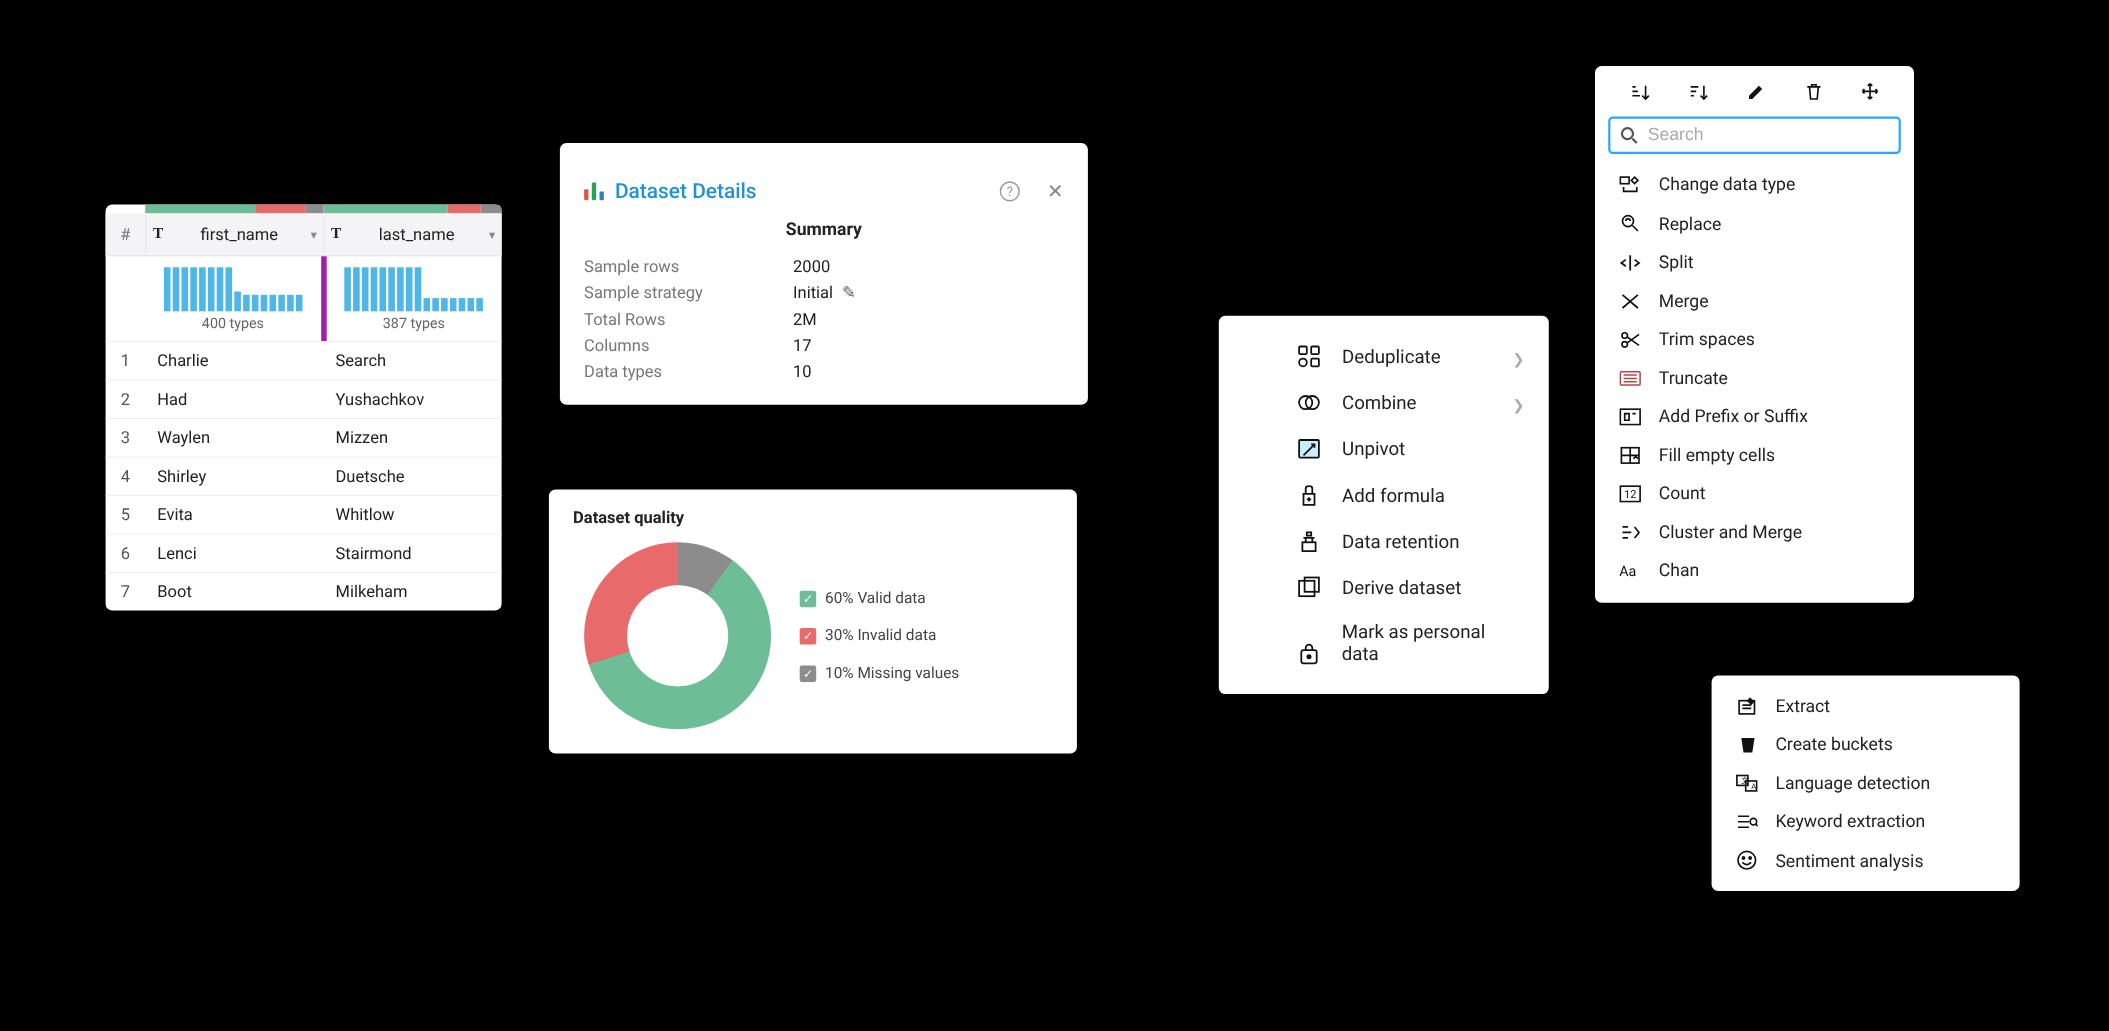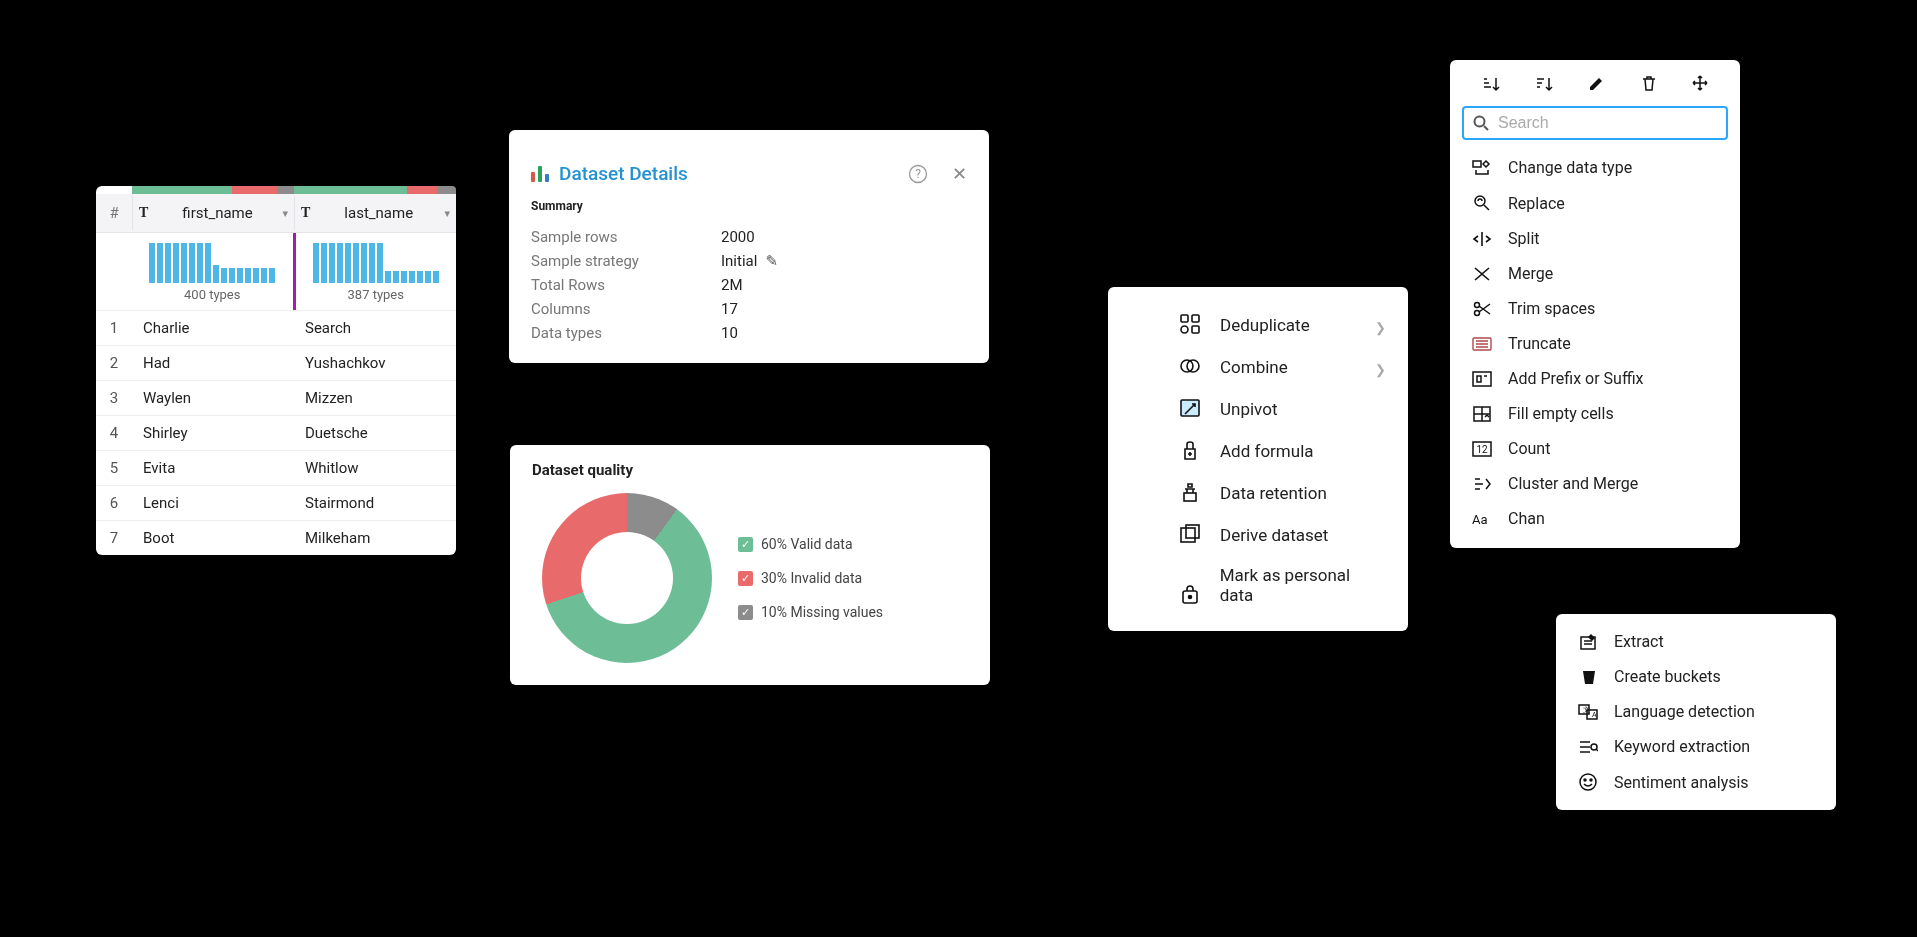--- a/index.html
+++ b/index.html
@@ -21,44 +21,44 @@
   .data-table { left: 96px; top: 186px; width: 360px; }
   .quality-strip { display:flex; height:8px; border-radius:4px 4px 0 0; overflow:hidden; }
   .qs-seg { height:8px; }
   .dt-head { display:flex; align-items:center; background:#f4f4f6; border-bottom:1px solid #e4e4e8; }
   .dt-hash { width:36px; text-align:center; color:#777; font-size:15px; padding:10px 0;}
   .dt-col { flex:1; display:flex; align-items:center; padding:8px 6px; border-left:1px solid #e4e4e8; gap:6px;}
   .t-icon { font-weight:700; font-size:14px; font-family:Georgia,serif;}
   .dt-colname { font-size:15px; color:#222;margin-left:28px;}
   .dt-caret { margin-left:auto; color:#888; font-size:11px;}
   .hist-row { display:flex; }
-  .hist-cell { flex:1; border-left:3px solid #a21caf; padding:6px 10px 8px; text-align:center;}
+  .hist-cell { flex:1; border-left:5px solid #a21caf; padding:6px 10px 8px; text-align:center;}
   .hist-cell:first-child { border-left:none; margin-left:36px;}
   .hist { display:flex; align-items:flex-end; gap:2px; height:44px; justify-content:center;}
   .hist-bar { width:6px; background:#4fb6e8;}
   .types-label { font-size:13px; color:#666; margin-top:4px;}
   .dt-body .dt-row { display:flex; border-top:1px solid #eee; }
   .dt-idx { width:36px; text-align:center; padding:8px 0; color:#555; font-size:15px;}
   .dt-cell { flex:1; padding:8px 10px; font-size:15px; color:#222; border-left:1px solid transparent;}
   
   .details { left:509px; top:130px; width:480px; padding:32px 22px 18px; }
   .details-head { display:flex; align-items:center; gap:10px; margin-bottom:14px;}
   .bars-logo { display:inline-flex; gap:3px; align-items:flex-end;}
   .bars-logo span { display:block; width:4px; border-radius:1px;}
   .details-title { color:#2492d1; font-size:19px; font-weight:500;}
   .details-head .help, .details-head .close { margin-left:auto; color:#888; }
   .details-head .help { margin-left:auto;}
   .details-head .close { margin-left:14px; font-size:18px;}
-  .summary-label { font-weight:700; font-size:12px; margin-bottom:12px;}
+  .summary-label { font-weight:700; font-size:16px; margin-bottom:12px;text-align:center;}
   .kv { display:flex; padding:3px 0; font-size:15px;}
   .kv .k { width:190px; color:#777;}
   .kv .v { color:#222;}
   .pencil { margin-left:8px; color:#555;}
   
-  .quality { left:510px; top:445px; width:480px; padding:16px 22px 22px;}
+  .quality { left:499px; top:445px; width:480px; padding:16px 22px 22px;}
   .quality-title { font-weight:700; font-size:15px; margin-bottom:14px;}
   .donut-wrap { display:flex; align-items:center; gap:26px;}
   .donut { width:170px; height:170px; border-radius:50%; background: conic-gradient(#8c8c8c 0deg 36deg, #6dbd97 36deg 252deg, #e96a6a 252deg 360deg); display:flex; align-items:center; justify-content:center; margin-left:10px;}
   .donut-hole { width:92px; height:92px; background:#fff; border-radius:50%;}
   .legend { display:flex; flex-direction:column; gap:18px; font-size:14px;}
   .legend-row { display:flex; align-items:center; gap:8px; color:#444;}
   .chk { width:15px; height:15px; border-radius:2px; display:inline-flex; align-items:center; justify-content:center; color:#fff; font-size:11px;}
   
   .ops { left:1108px; top:287px; width:300px; padding:16px 0;}
   .op-row { display:flex; align-items:flex-end; padding:10px 22px; gap:18px; font-size:17px;margin-left:48px;}

